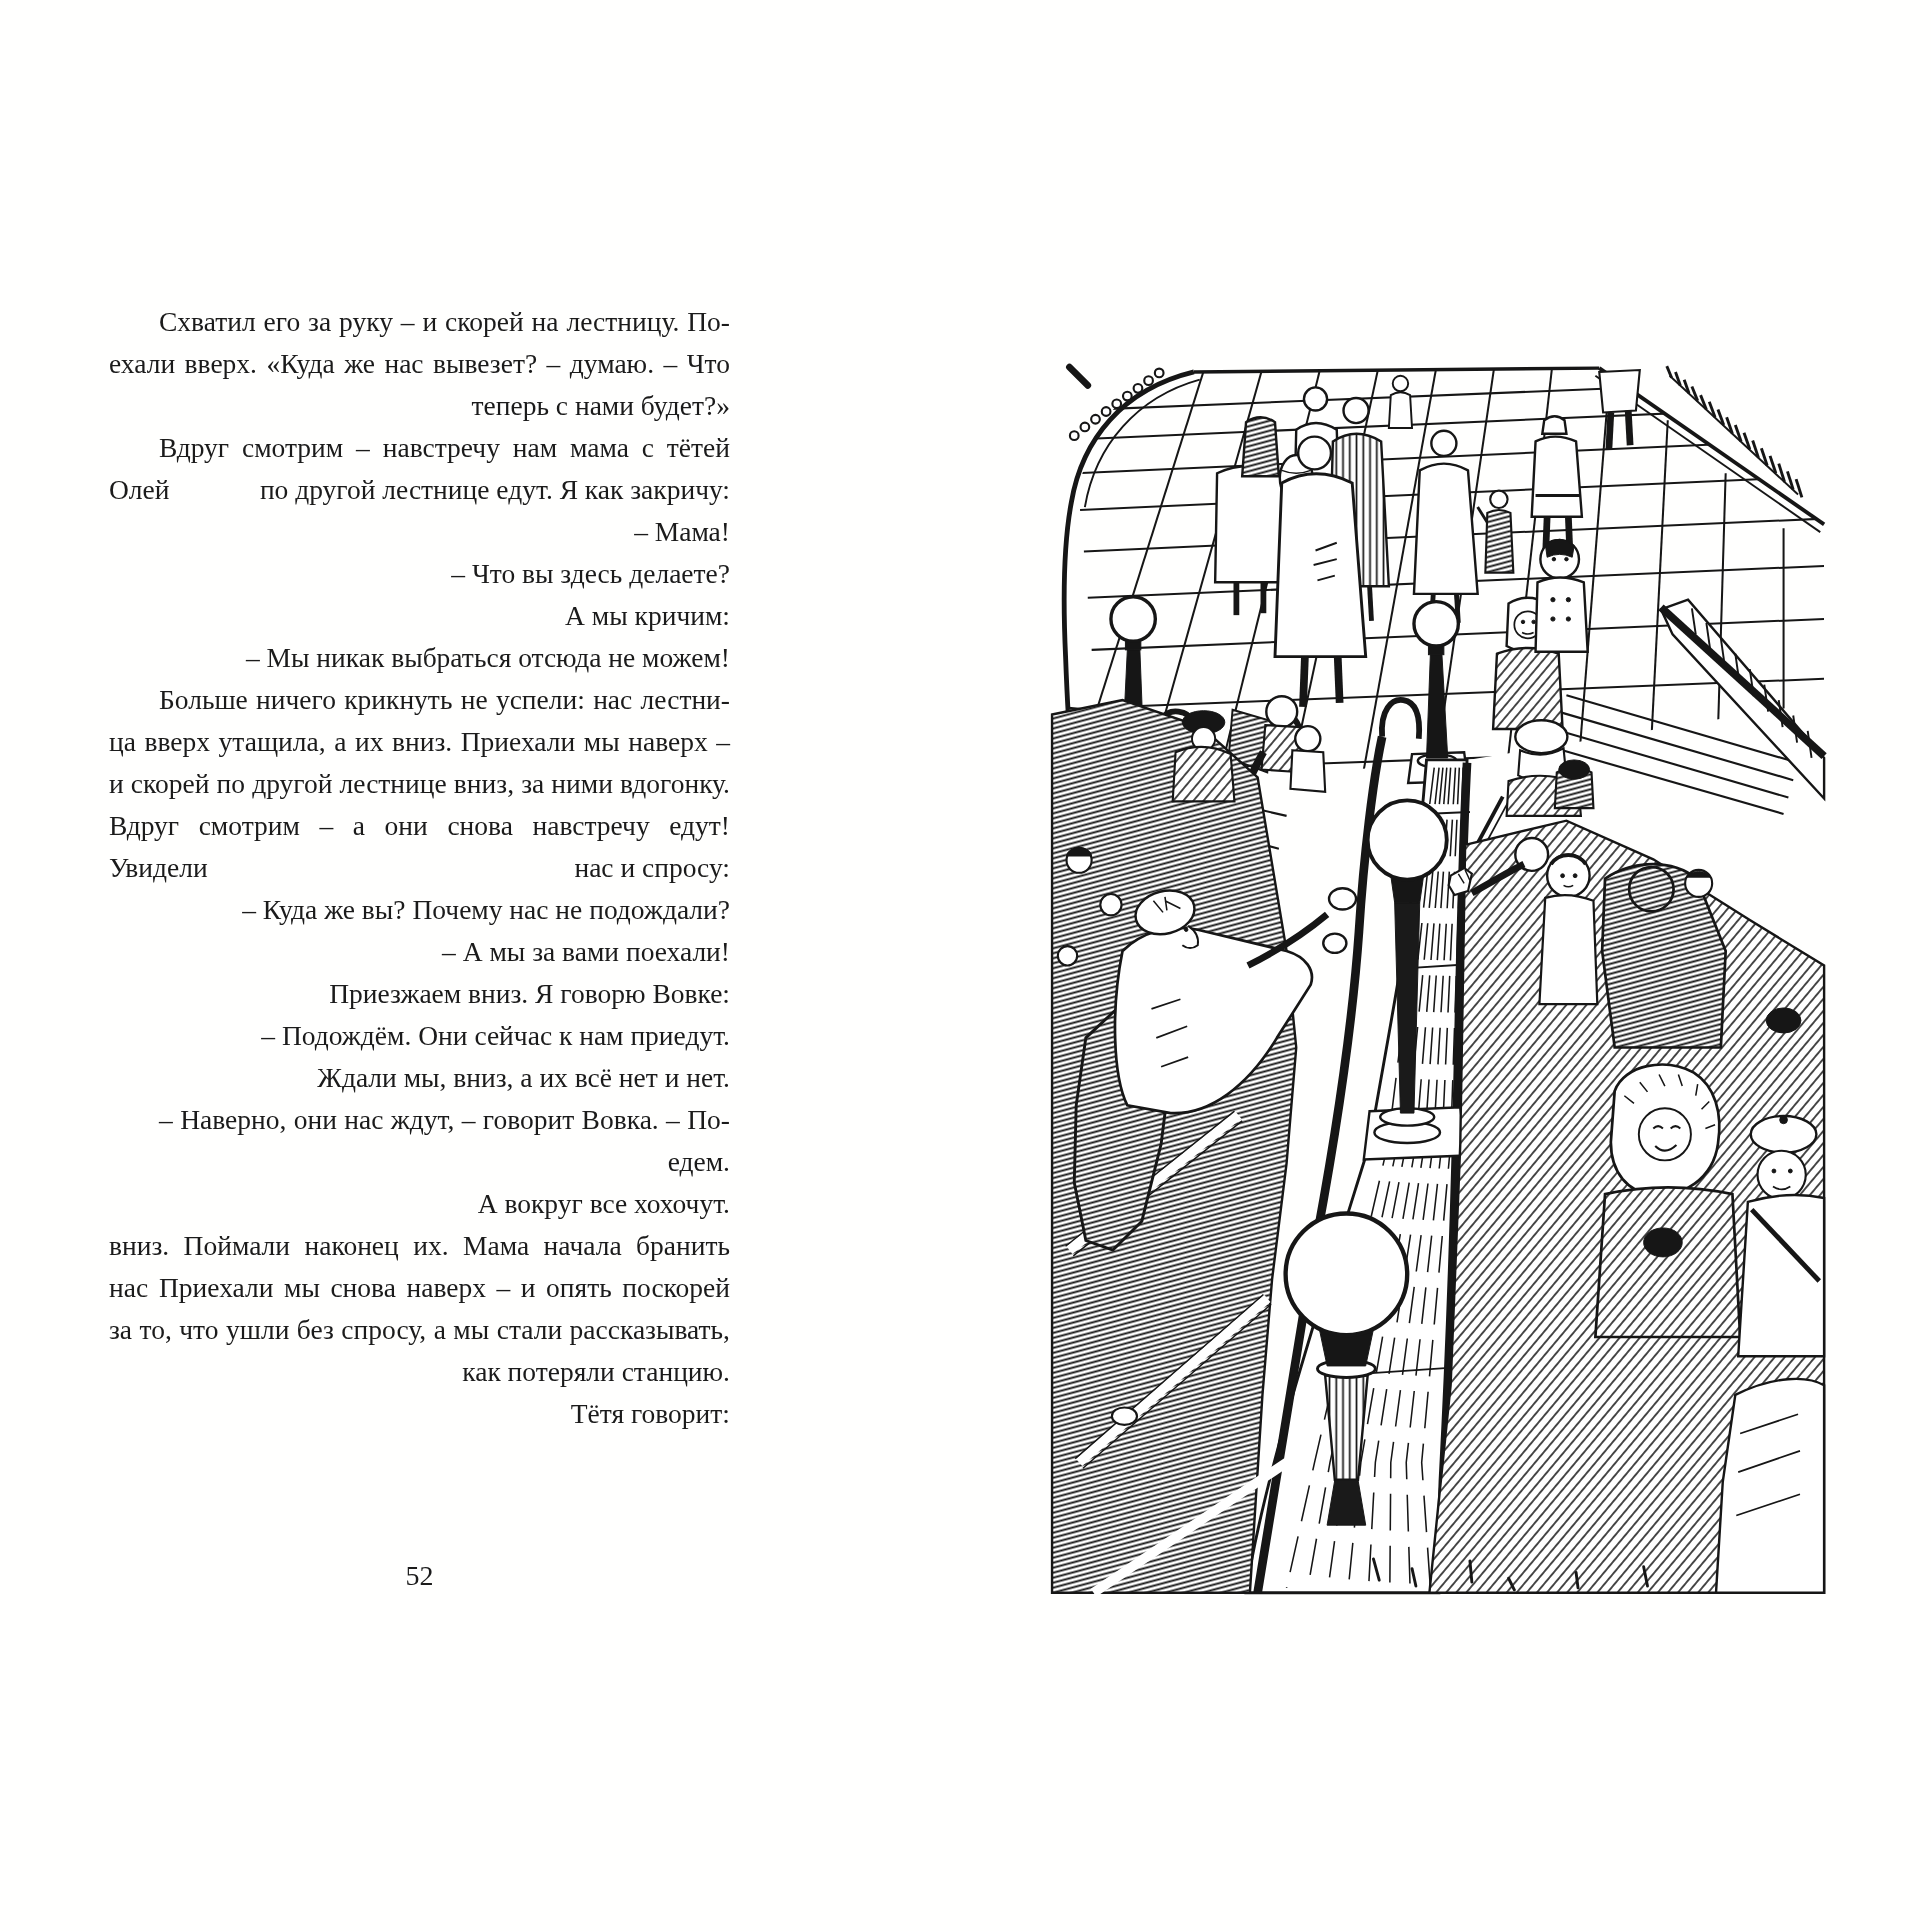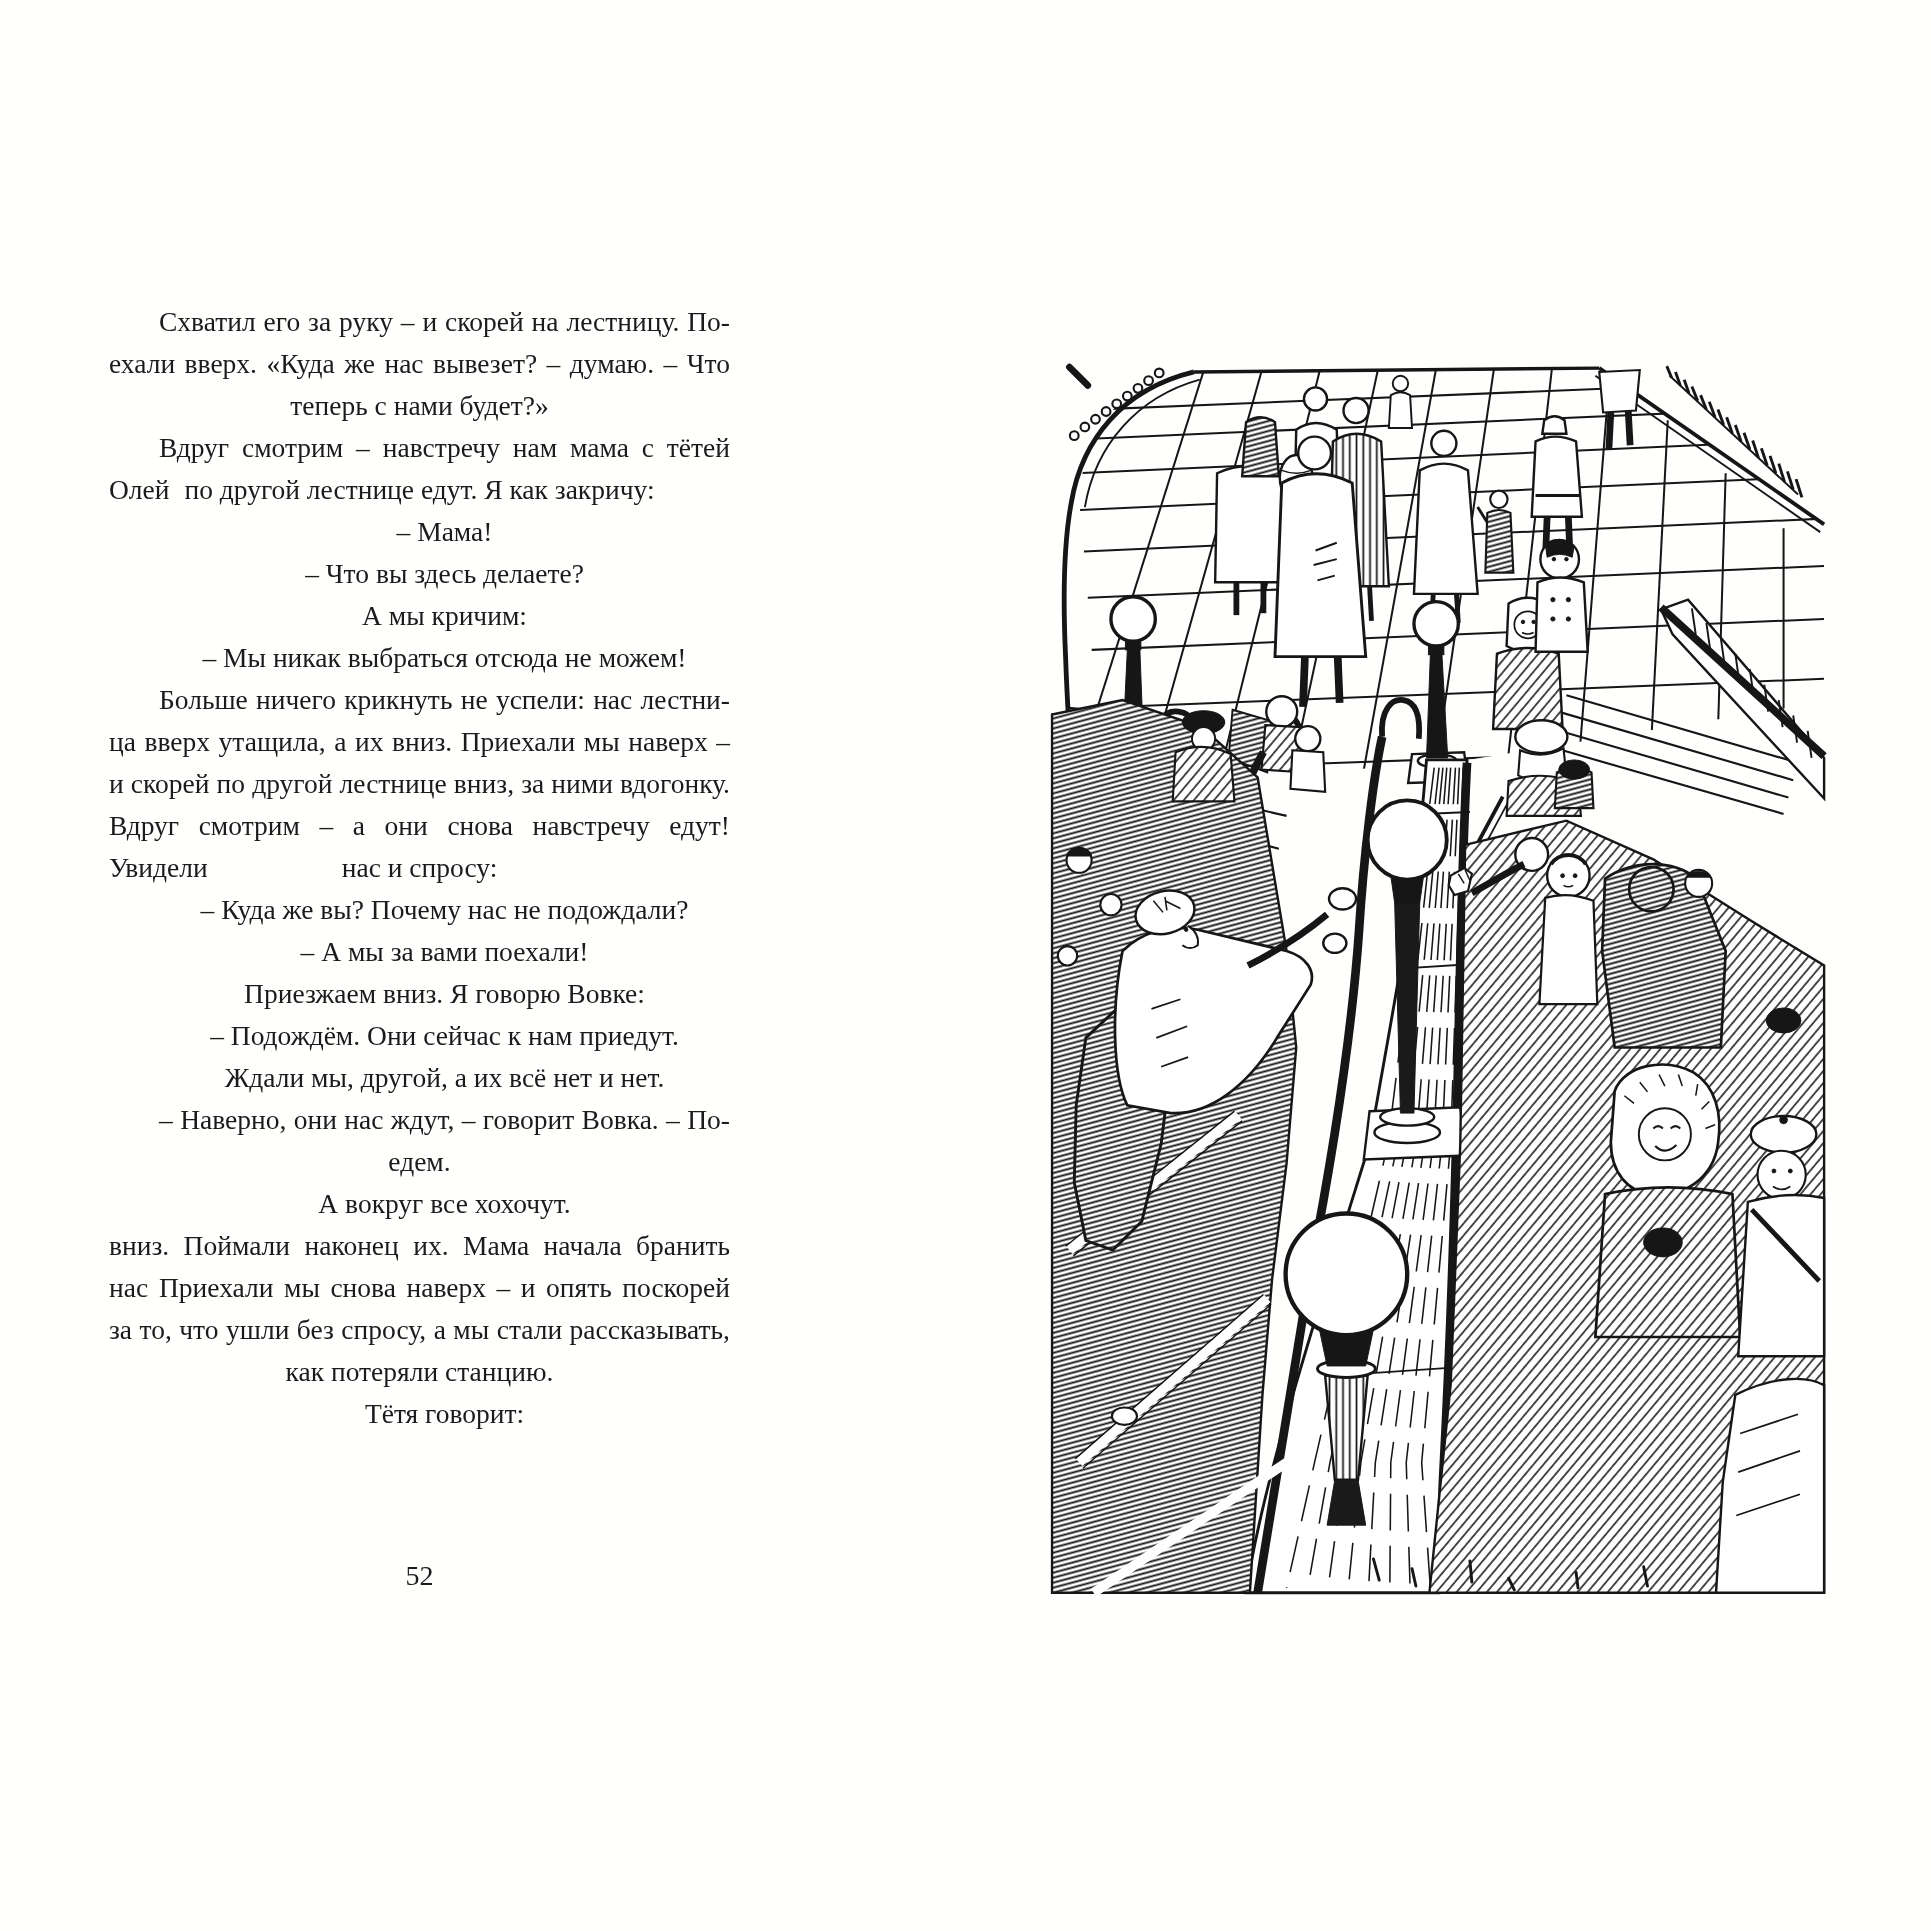--- a/index.html
+++ b/index.html
@@ -1,20 +1,20 @@
 <!DOCTYPE html>
 <html><head>
 <meta charset="utf-8">
 <style>
   html,body{margin:0;padding:0;background:#ffffff;}
   .sheet{position:relative;width:1931px;height:1931px;background:#fffffe;overflow:hidden;
          font-family:"Liberation Serif", serif;color:#161616;}
   .text-block{position:absolute;left:109px;top:301px;width:621px;}
   .line{height:42px;font-size:27.5px;line-height:42px;white-space:normal;
-        text-align:center;color:#1b1b1b;}
+        text-align:right;color:#1b1b1b;}
   .line.jst{text-align:justify;text-align-last:justify;}
   .line.ind{text-indent:50px;}
   .page-number{position:absolute;left:109px;top:1560px;width:621px;text-align:center;
         font-size:28px;color:#1b1b1b;}
   .illu{position:absolute;left:833px;top:275px;width:994px;height:1323px;}
   svg{display:block;}
 </style>
 </head>
 <body>
 
@@ -32,21 +32,21 @@
       <div class="line ind">– Мы никак выбраться отсюда не можем!</div>
       <div class="line jst ind">Больше ничего крикнуть не успели: нас лестни-</div>
       <div class="line jst">ца вверх утащила, а их вниз. Приехали мы наверх –</div>
       <div class="line jst">и скорей по другой лестнице вниз, за ними вдогонку.</div>
       <div class="line jst">Вдруг смотрим – а они снова навстречу едут! Увидели</div>
       <div class="line">нас и спросу:</div>
       <div class="line ind">– Куда же вы? Почему нас не подождали?</div>
       <div class="line ind">– А мы за вами поехали!</div>
       <div class="line ind">Приезжаем вниз. Я говорю Вовке:</div>
       <div class="line ind">– Подождём. Они сейчас к нам приедут.</div>
-      <div class="line ind">Ждали мы, другой, а их всё нет и нет.</div>
+      <div class="line ind">Ждали мы, вниз, а их всё нет и нет.</div>
       <div class="line jst ind">– Наверно, они нас ждут, – говорит Вовка. – По-</div>
       <div class="line">едем.</div>
       <div class="line ind">А вокруг все хохочут.</div>
       <div class="line jst">вниз. Поймали наконец их. Мама начала бранить нас</div>
       <div class="line jst ind">Приехали мы снова наверх – и опять поскорей</div>
       <div class="line jst">за то, что ушли без спросу, а мы стали рассказывать,</div>
       <div class="line">как потеряли станцию.</div>
       <div class="line ind">Тётя говорит:</div>
     </div>
 

